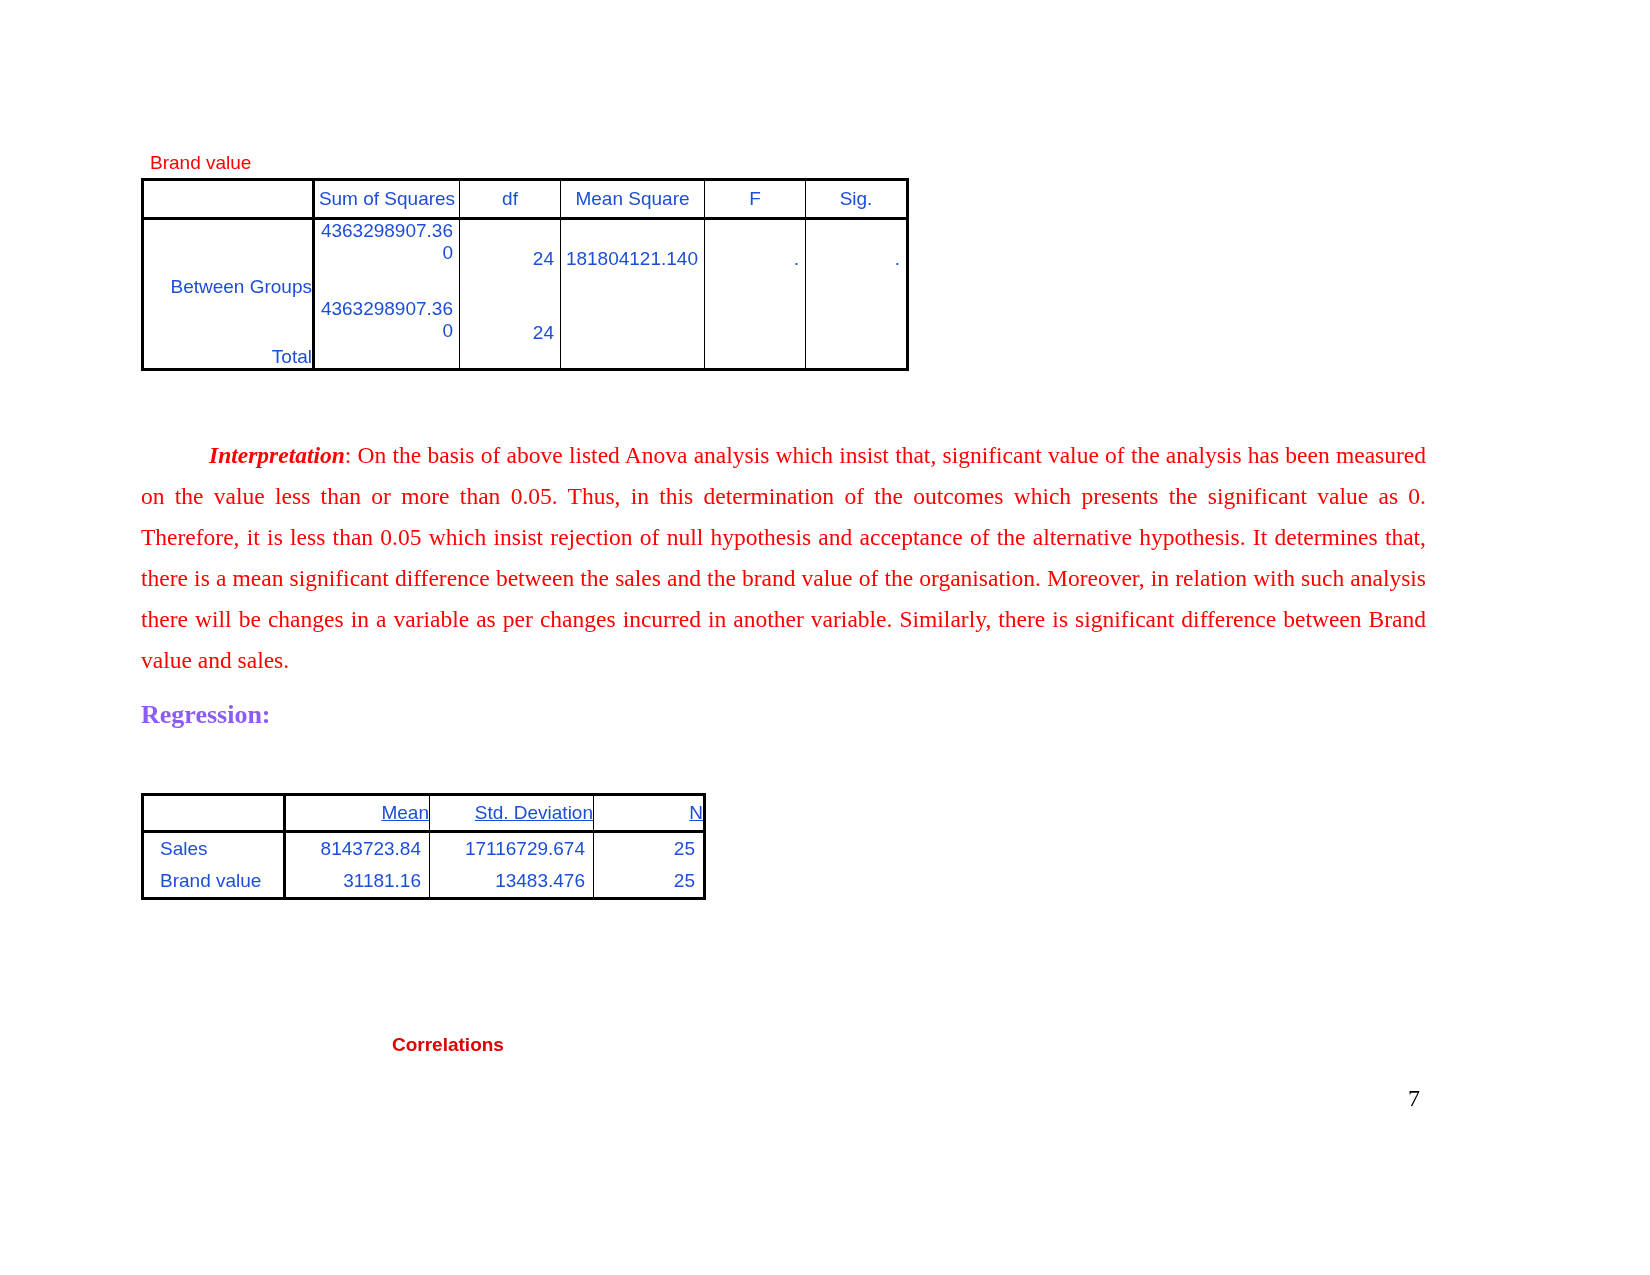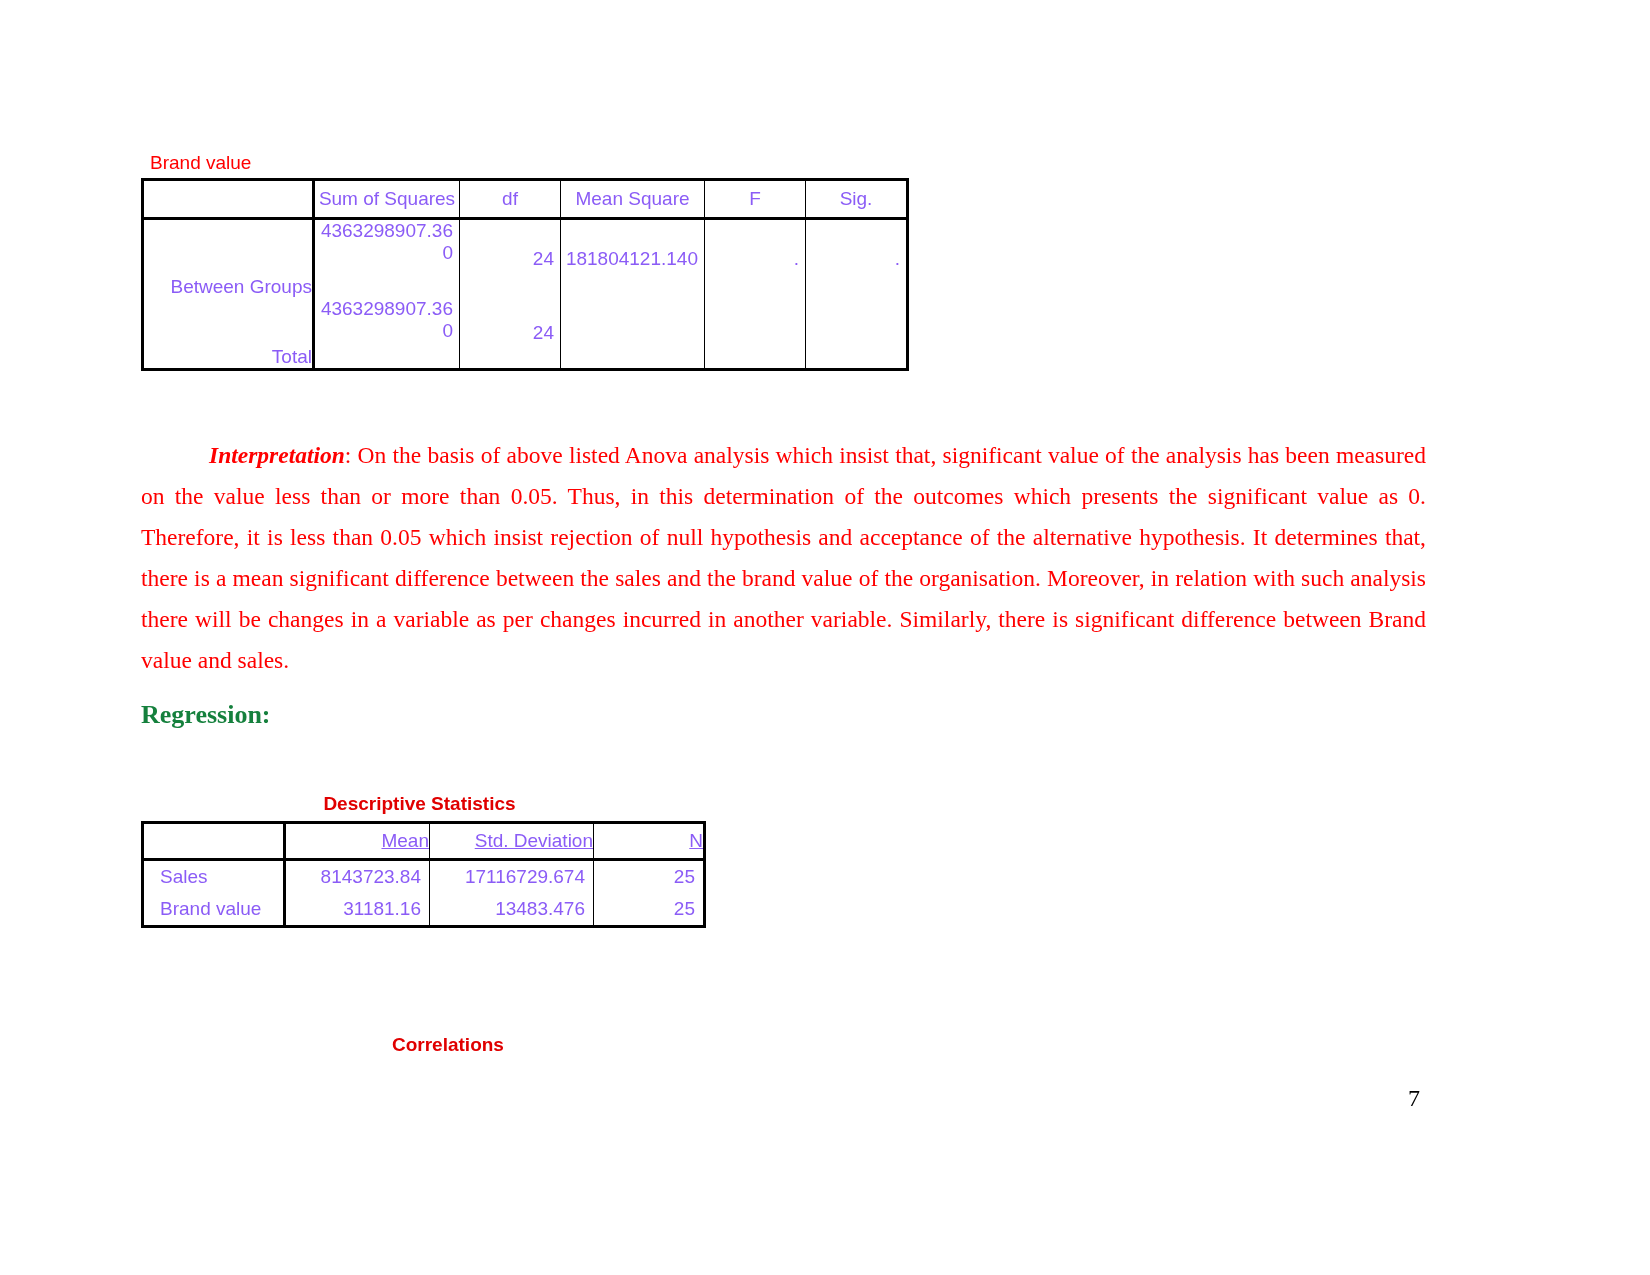--- a/index.html
+++ b/index.html
@@ -34,21 +34,21 @@
   .spss-title {
     color: #e00000;
     font-family: "Liberation Sans", "DejaVu Sans", sans-serif;
     font-size: 19px;
     font-weight: bold;
     white-space: nowrap;
   }
 
   table.spss {
     border-collapse: collapse;
-    color: #8b5cf6;
+    color: #1d4ed8;
     font-family: "Liberation Sans", "DejaVu Sans", sans-serif;
     font-size: 19px;
     background: #ffffff;
   }
   table.spss td, table.spss th {
     font-weight: normal;
     padding: 0;
     vertical-align: bottom;
   }
 
@@ -135,21 +135,21 @@
   #interpretation .lead {
     font-weight: bold;
     font-style: italic;
   }
 
   
   #regression-heading {
     position: absolute;
     left: 141px;
     top: 700px;
-    color: #15803d;
+    color: #8b5cf6;
     font-family: "Liberation Serif", "DejaVu Serif", serif;
     font-size: 26px;
     font-weight: bold;
   }
   #regression-heading .colon { font-weight: bold; }
 
   
   #descriptives-wrap {
     position: absolute;
     left: 141px;
@@ -259,21 +259,20 @@
 
       </tbody>
     </table>
   </div>
 
   <p id="interpretation"><span class="lead">Interpretation</span><span>: On the basis of above listed Anova analysis which insist that, significant value of the analysis has been measured on the value less than or more than 0.05. Thus, in this determination of the outcomes which presents the significant value as 0. Therefore, it is less than 0.05 which insist rejection of null hypothesis and acceptance of the alternative hypothesis. It determines that, there is a mean significant difference between the sales and the brand value of the organisation. Moreover, in relation with such analysis there will be changes in a variable as per changes incurred in another variable. Similarly, there is significant difference between Brand value and sales.</span></p>
 
   <div id="regression-heading"><span>Regression</span><span class="colon">:</span></div>
 
   <div id="descriptives-wrap">
-    <div id="descriptives-title" class="spss-title">Descriptive Statistics</div>
 
     <table id="descriptives-table" class="spss">
       <thead>
         <tr>
           <th class="rowhdr-blank d-col-rowhdr"></th>
           <th class="d-col-mean">Mean</th>
           <th class="d-col-sd">Std. Deviation</th>
           <th class="d-col-n">N</th>
         </tr>
       </thead>

